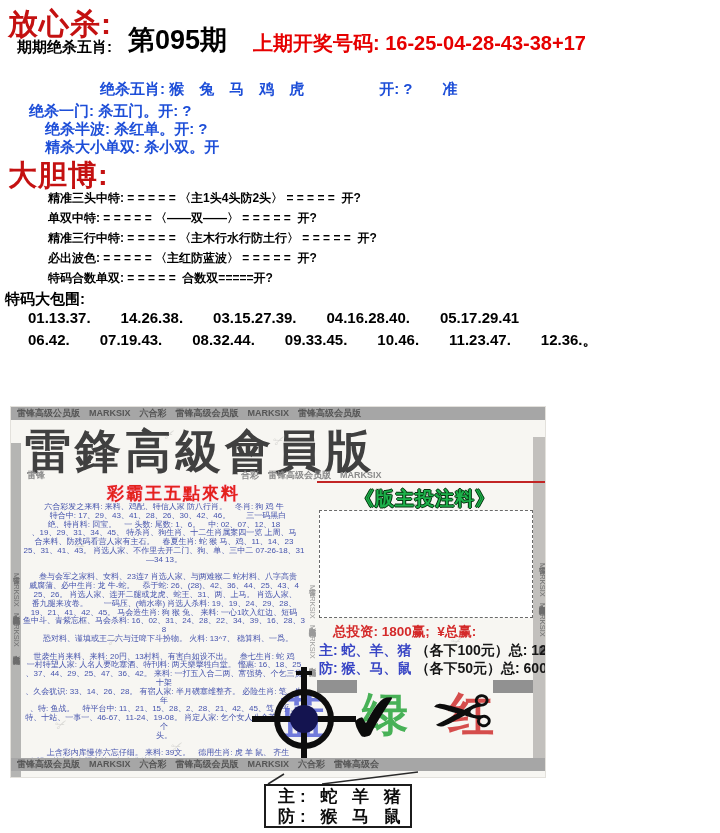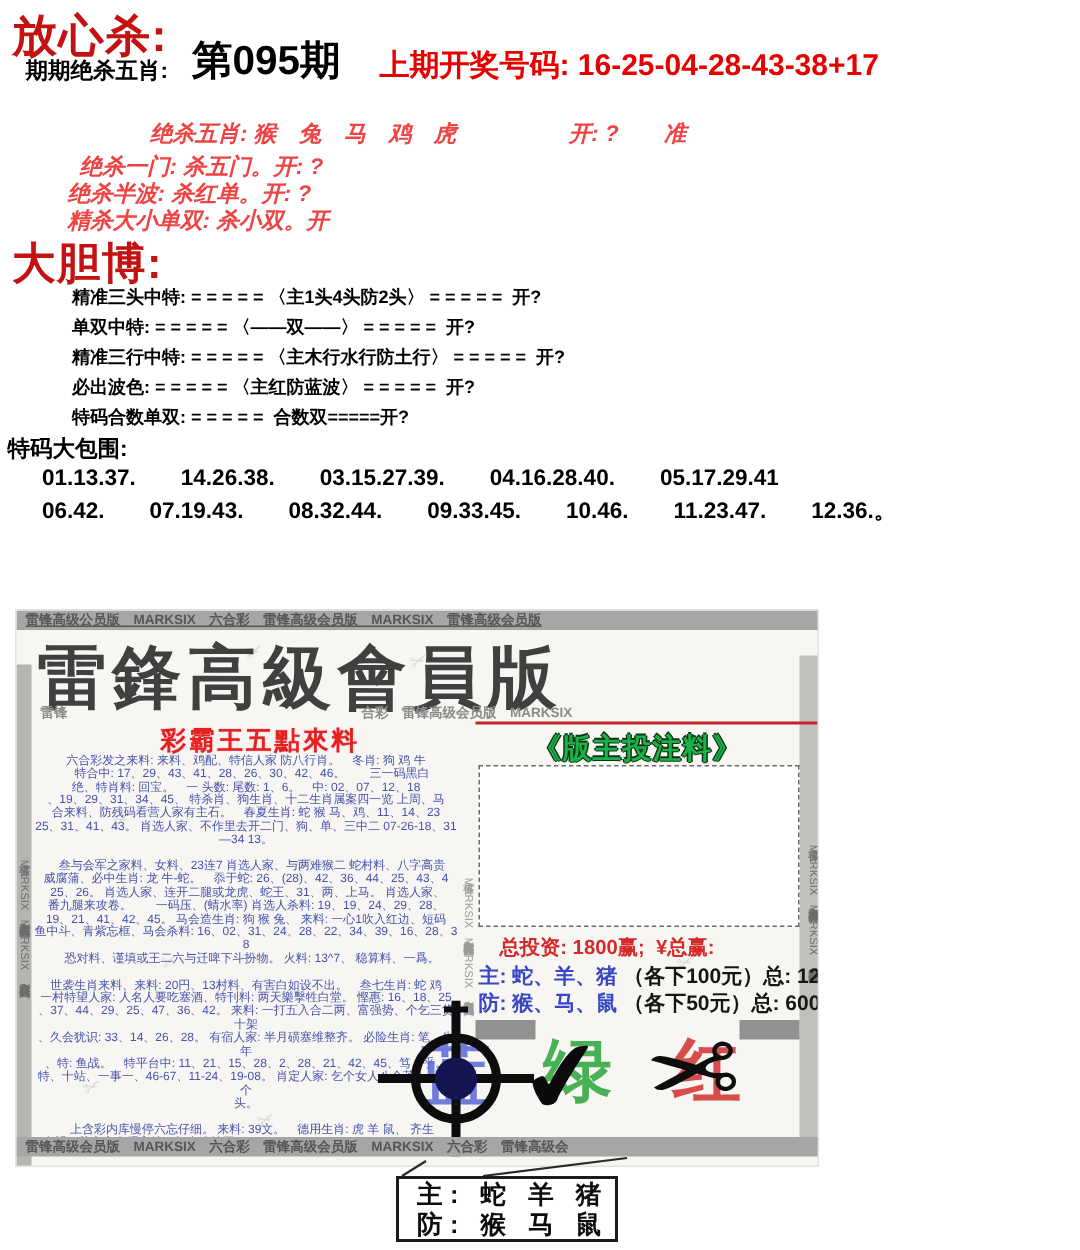--- a/index.html
+++ b/index.html
@@ -4,34 +4,34 @@
 <style>
   html,body{margin:0;padding:0;background:#fff;}
   .page{position:relative;width:720px;height:833px;background:#fff;overflow:hidden;
         font-family:"Liberation Sans","DejaVu Sans",sans-serif;color:#111;}
   .abs{position:absolute;}
   
   .headline{left:8px;top:4px;font-size:30px;font-weight:bold;color:#c41111;letter-spacing:1px;}
   .subhead{left:17px;top:38px;font-size:15px;font-weight:bold;color:#000;}
   .issue{left:128px;top:22px;font-size:27px;font-weight:bold;color:#000;}
   .lastdraw{left:253px;top:30px;font-size:20px;font-weight:bold;color:#e60000;}
-  .kline{font-size:15px;font-weight:bold;color:#ef4444;white-space:pre;font-style:italic;}
-  .k0{left:100px;top:80px;} .k1{left:53px;top:102px;} .k2{left:45px;top:120px;} .k3{left:45px;top:138px;}
+  .kline{font-size:15px;font-weight:bold;color:#1d4ed8;white-space:pre;}
+  .k0{left:100px;top:80px;} .k1{left:29px;top:102px;} .k2{left:45px;top:120px;} .k3{left:45px;top:138px;}
   .boldtitle{left:8px;top:156px;font-size:29px;font-weight:bold;color:#c41111;letter-spacing:1px;}
   .bline{left:48px;font-size:12px;font-weight:bold;color:#000;white-space:pre;}
   .b0{top:190px;} .b1{top:210px;} .b2{top:230px;} .b3{top:250px;} .b4{top:270px;}
   .wraptitle{left:5px;top:290px;font-size:15px;font-weight:bold;color:#000;}
   .wrow{left:28px;font-size:15px;font-weight:bold;color:#000;white-space:pre;}
   .w0{top:309px;} .w1{top:331px;}
   
   .scan{left:10px;top:406px;width:536px;height:372px;background:#f7f6f2;border:1px solid #e3e1dc;
         box-sizing:border-box;overflow:hidden;}
   .strip{background:#a6a6a6;color:#565656;font-size:9px;font-weight:bold;white-space:nowrap;
          overflow:hidden;line-height:13px;padding-left:6px;box-sizing:border-box;}
-  .strip-top{left:0;top:0;width:536px;height:13px;text-decoration:underline;}
+  .strip-top{left:0;top:0;width:536px;height:13px;}
   .strip-bottom{left:0;top:351px;width:536px;height:13px;}
   .vstrip{writing-mode:vertical-rl;font-size:7.5px;color:#6d6d6d;background:#b5b5b3;
           overflow:hidden;text-align:center;line-height:10px;}
   .left-strip{left:0;top:36px;width:10px;height:336px;}
   .right-strip{left:522px;top:30px;width:14px;height:329px;background:#c2c0bd;}
   .divider-strip{left:294px;top:74px;width:12px;height:284px;background:transparent;color:#9a9a9a;}
   .big-title{left:14px;top:14px;font-size:46px;font-weight:bold;color:#404040;letter-spacing:4px;
              font-family:"Liberation Serif","DejaVu Serif",serif;white-space:nowrap;}
   .subheader-left{left:16px;top:62px;font-size:9px;color:#8a8a8a;font-weight:bold;}
   .subheader{left:230px;top:62px;font-size:9px;color:#8a8a8a;font-weight:bold;white-space:nowrap;}

